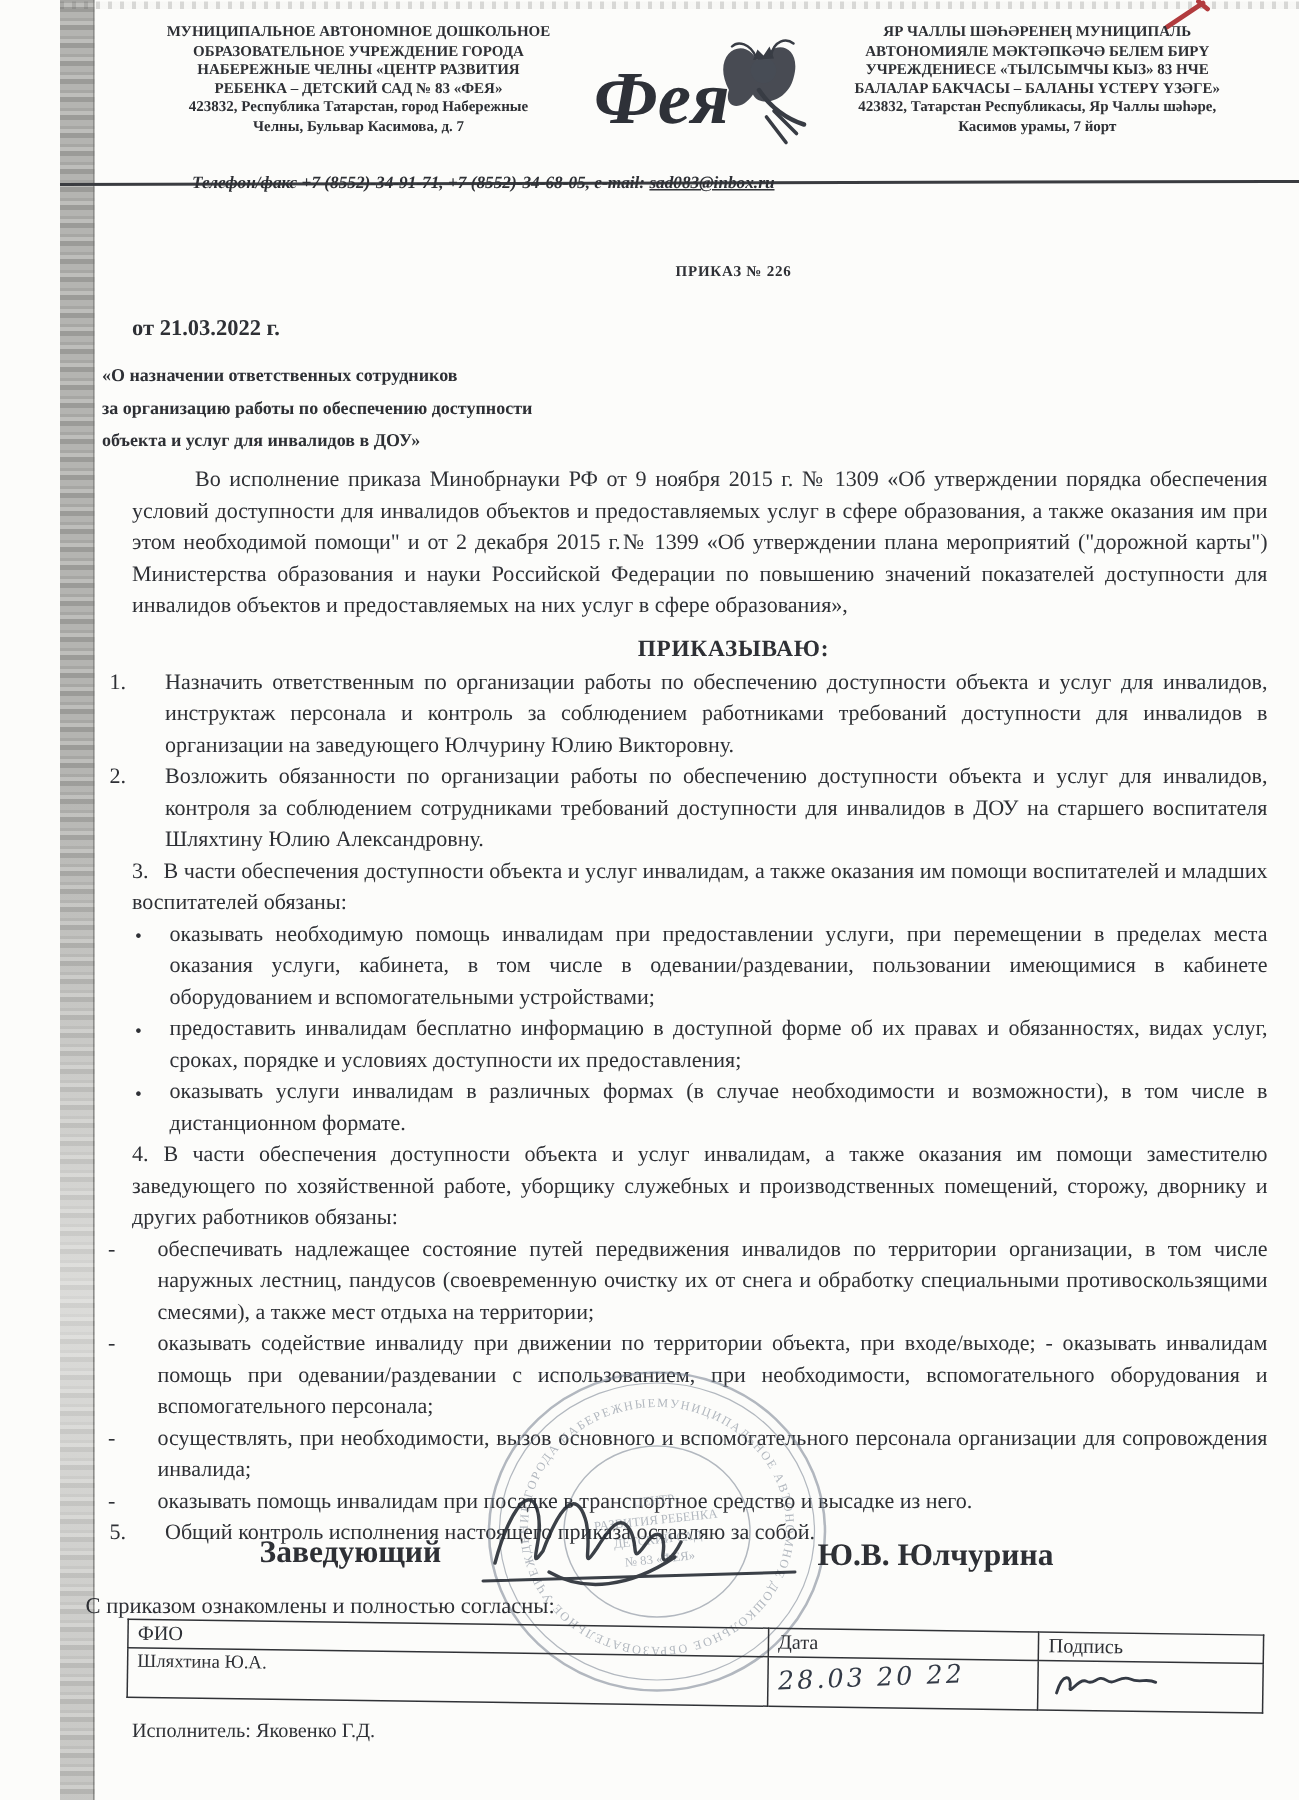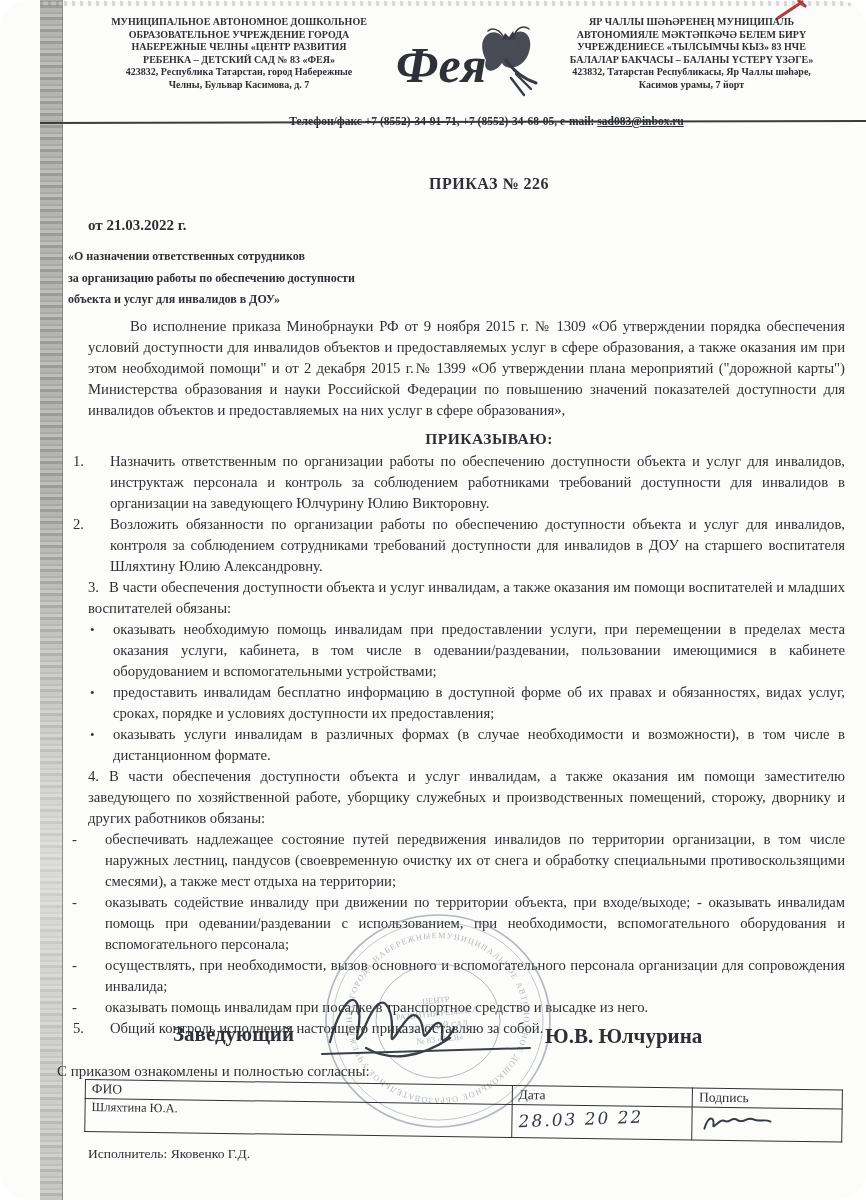--- a/index.html
+++ b/index.html
@@ -1,44 +1,44 @@
 <!DOCTYPE html>
 <html><head>
 <meta charset="utf-8">
 <style>
   html,body{margin:0;padding:0;}
   body{width:866px;height:1200px;position:relative;background:#ffffff;
        font-family:"Liberation Serif","DejaVu Serif",serif;}
-  .page{position:absolute;inset:0;background:#fcfcfa;overflow:hidden;color:#2e3035;border-radius:28px;}
+  .page{position:absolute;inset:0;background:#fcfcfa;overflow:hidden;color:#2e3035;}
 
   
   .edgestrip{position:absolute;left:40px;top:0;bottom:0;width:22px;
     background:repeating-linear-gradient(180deg,#a7a7a4 0 2px,#bebebb 2px 5px,#9b9b98 5px 8px,#b4b4b1 8px 12px);
     border-right:1px solid rgba(110,110,108,.55);}
   .edgestrip::after{content:"";position:absolute;inset:0;
     background:linear-gradient(180deg,rgba(252,252,250,0) 0 42%,rgba(252,252,250,.55) 72%,rgba(252,252,250,.25) 100%);}
   .topband{position:absolute;top:1px;left:40px;right:0;height:5px;opacity:.45;
     background:repeating-linear-gradient(90deg,rgba(105,105,103,.55) 0 3px,rgba(190,190,188,.15) 3px 8px);}
   .redmark{position:absolute;left:775px;top:0;}
 
   .content{position:absolute;left:88px;right:21px;top:0;}
 
   
   .letterhead{display:flex;margin-top:16px;}
   .org{font-size:10px;line-height:12.5px;font-weight:bold;text-align:center;}
   .org-ru{width:302px;}
   .org-tt{flex:1;}
   .logo{width:148px;position:relative;top:2px;flex:0 0 auto;}
-  .contact{margin-top:7px;text-align:center;font-weight:bold;font-size:11.5px;padding-left:40px;}
+  .contact{margin-top:7px;font-weight:bold;font-size:11.5px;padding-left:40px;font-style:italic;}
   .email{text-decoration:underline;}
   .rule{position:absolute;top:121px;left:40px;right:0;border:none;margin:0;
         border-top:2px solid #3a3c40;transform:rotate(-0.15deg);}
 
   
-  .title{margin-top:48px;text-align:center;font-weight:bold;font-size:16px;letter-spacing:.5px;padding-left:45px;}
+  .title{margin-top:48px;text-align:center;font-weight:bold;font-size:10px;letter-spacing:.5px;padding-left:45px;}
   .date{margin-top:24px;font-weight:bold;font-size:15px;}
   .subject{margin-top:12px;margin-left:-20px;font-weight:bold;font-size:12px;line-height:21.5px;}
   .preamble{margin:5px 0 0 0;text-align:justify;text-indent:42px;font-size:14.7px;line-height:21px;}
   .resolve{margin-top:9px;text-align:center;font-weight:bold;font-size:15.5px;letter-spacing:.5px;padding-left:45px;}
 
   
   .items{margin-top:3px;font-size:14.7px;line-height:21px;}
   .it{position:relative;text-align:justify;}
   .it .mk{position:absolute;top:0;}
   .it-num{padding-left:22px;}   .it-num .mk{left:-15px;}

